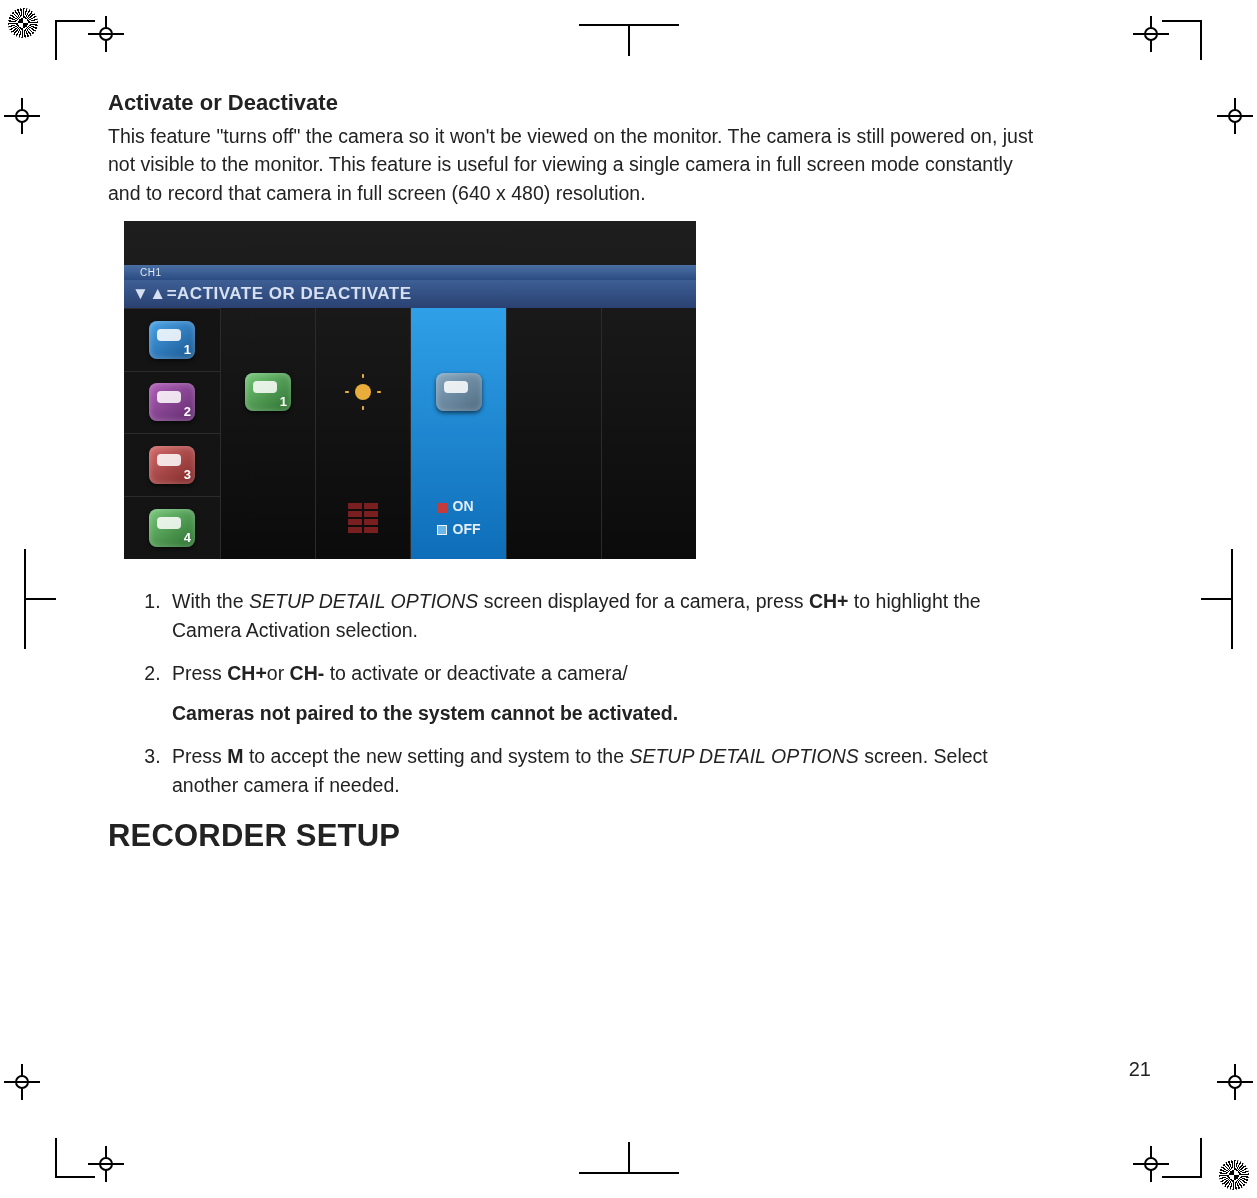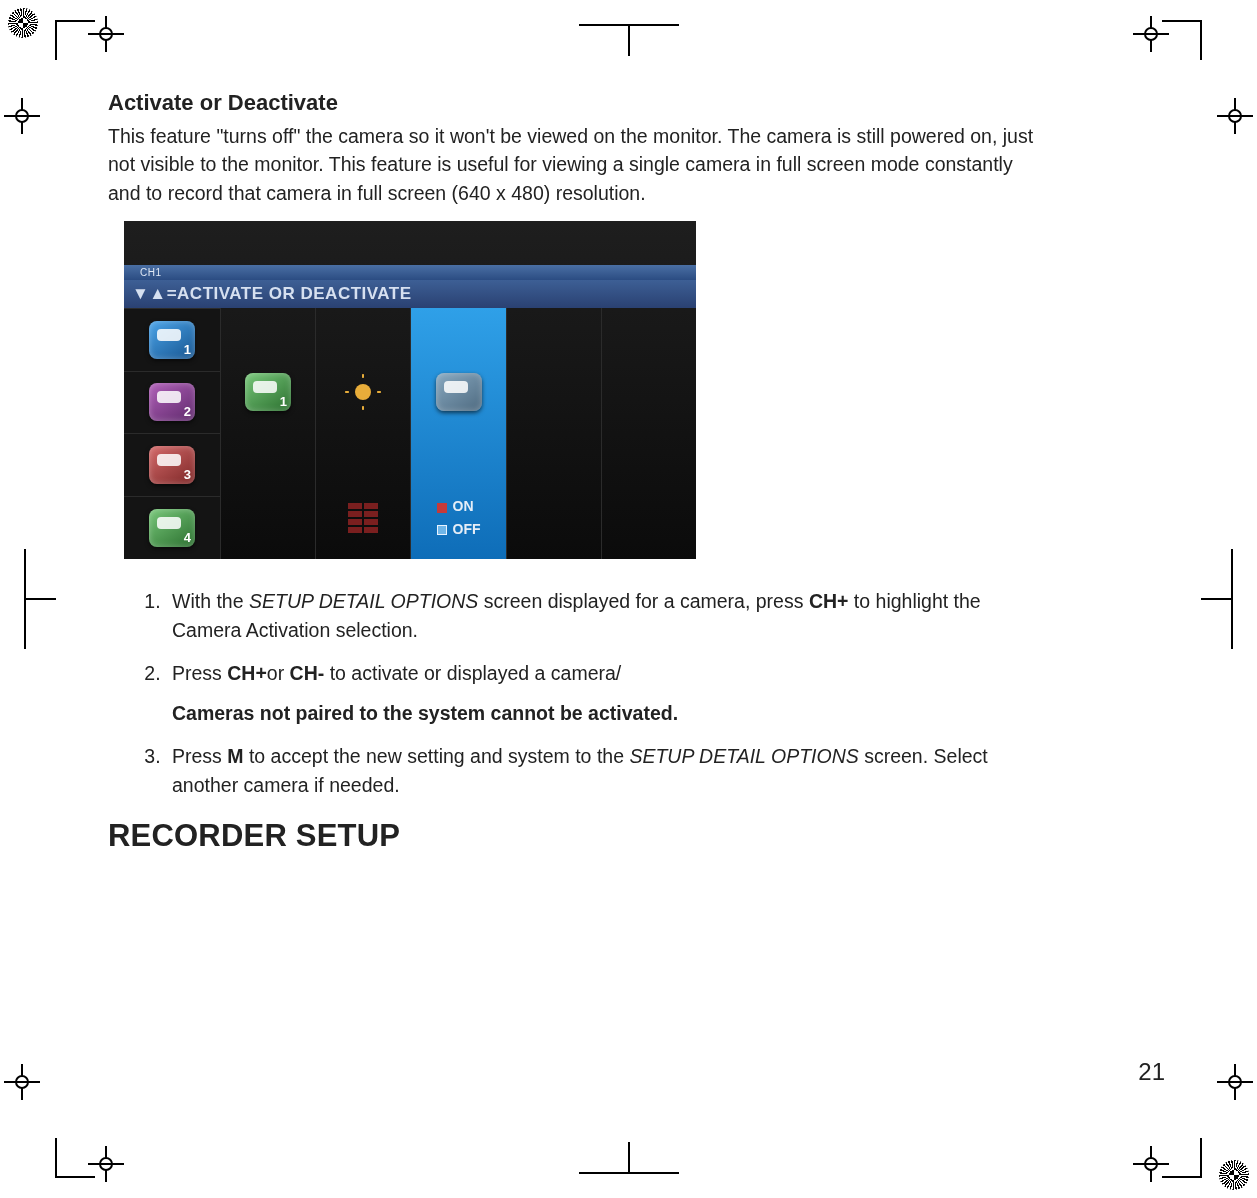--- a/index.html
+++ b/index.html
@@ -77,21 +77,21 @@
   .grid-squares span { background:#7a1f1f; }
   .onoff { color:#e5eef7; font-size:14px; font-weight:700; line-height:1.6; text-align:left; }
   .onoff .sq { display:inline-block; width:10px; height:10px; margin-right:6px; vertical-align:middle; }
   .sq.red  { background:#c53a3a; }
   .sq.blue { background:#6fb6e8; border:1px solid #e8f3ff; }
   ol.steps { list-style: decimal; padding-left: 58px; line-height:1.5;margin-top:28px; }
   ol.steps li { padding-left: 6px; margin-bottom: 14px; }
   .italic  { font-style: italic; }
   .bolditalic { font-weight: 700; }
   .h-section { font-weight:800; font-size:31px; margin-top:18px; margin-bottom:6px; letter-spacing:.2px; }
-  .page-num { position:absolute; right:92px; top:1058px; font-size:24px; }
+  .page-num { position:absolute; right:106px; top:1058px; font-size:20px; }
 
   
   .reg-mark { position:absolute; width:24px; height:24px; }
   .reg-mark::before{ content:""; position:absolute; left:11px; top:-6px; width:2px; height:36px; background:#000; }
   .reg-mark::after { content:""; position:absolute; top:11px; left:-6px; height:2px; width:36px; background:#000; }
   .reg-mark .ring { position:absolute; left:5px; top:5px; width:14px; height:14px; border-radius:50%; border:2px solid #000; background:#fff; }
   .rm-corner { position:absolute; border:0 solid #000; }
   .rm-corner.tl { left:55px; top:20px; width:40px; height:40px; border-left:2px solid #000; border-top:2px solid #000; }
   .rm-corner.tr { right:55px; top:20px; width:40px; height:40px; border-right:2px solid #000; border-top:2px solid #000; }
   .rm-corner.bl { left:55px; bottom:20px; width:40px; height:40px; border-left:2px solid #000; border-bottom:2px solid #000; }
@@ -227,21 +227,21 @@
         </div>
       </div>
     </div>
   </div>
 
   <ol class="steps">
     <li>
       <span>With the </span><span class="italic">SETUP DETAIL OPTIONS</span><span> screen displayed for a camera, press </span><strong>CH+</strong><span> to highlight the Camera Activation selection.</span>
     </li>
     <li>
-      <span>Press </span><strong>CH+</strong><span>or </span><strong>CH-</strong><span> to activate or displayed a camera/</span>
+      <span>Press </span><strong>CH+</strong><span>or </span><strong>CH-</strong><span> to activate or deactivate a camera/</span>
       <div class="bolditalic" style="margin-top:10px;">Cameras not paired to the system cannot be activated.</div>
     </li>
     <li>
       <span>Press </span><strong>M</strong><span> to accept the new setting and system to the </span><span class="italic">SETUP DETAIL OPTIONS</span><span> screen. Select another camera if needed.</span>
     </li>
   </ol>
 
   <div class="h-section">RECORDER SETUP</div>
 
 </div>

